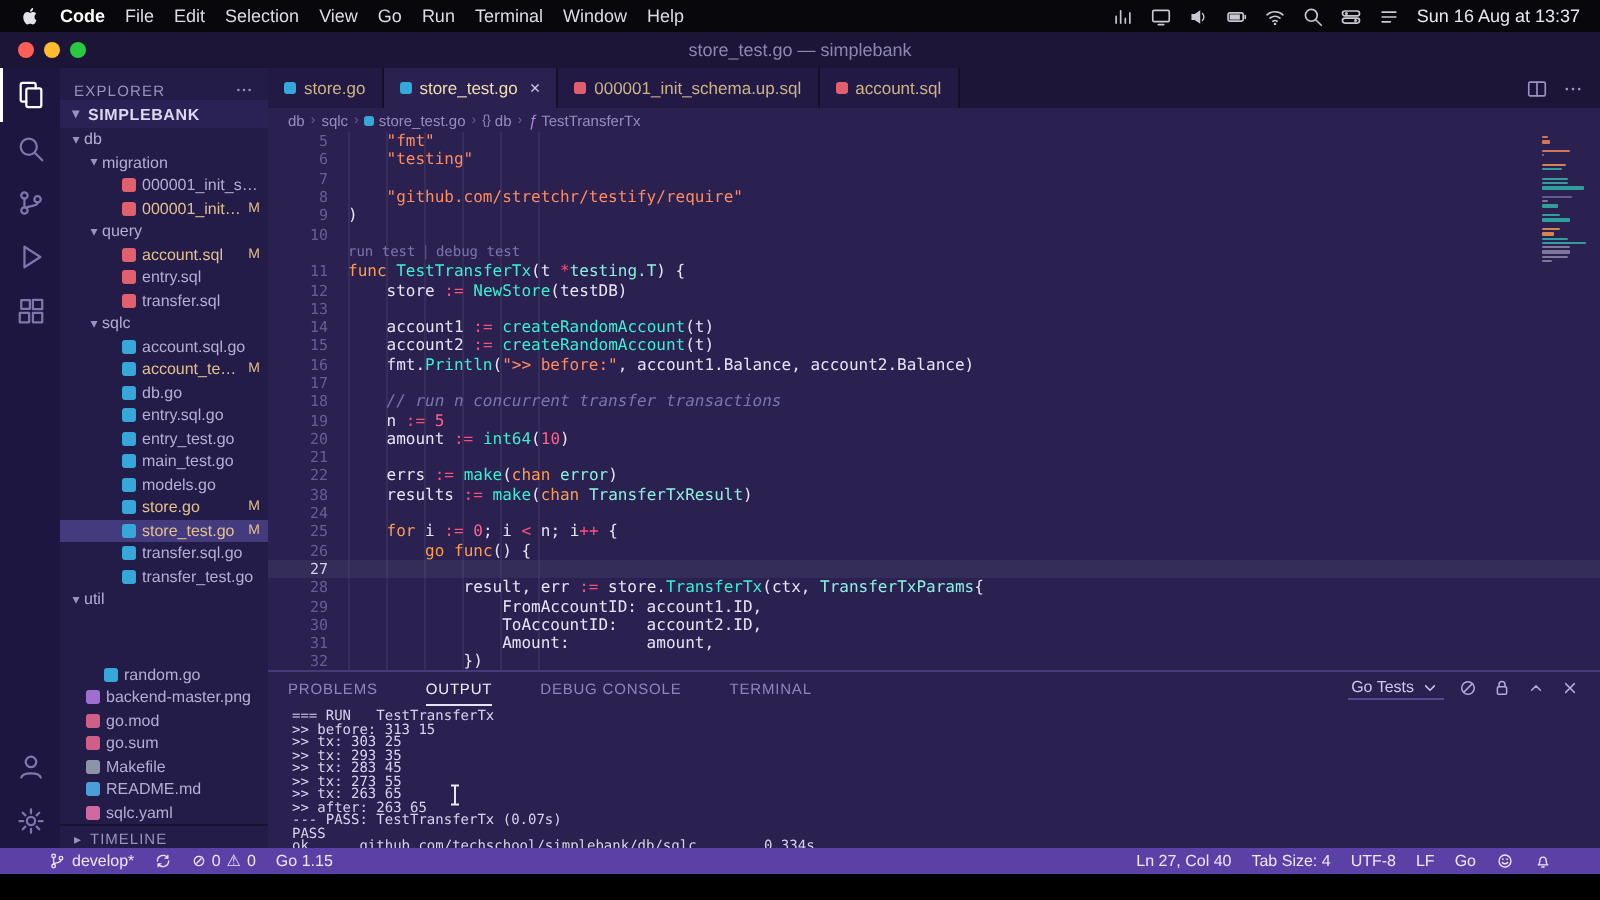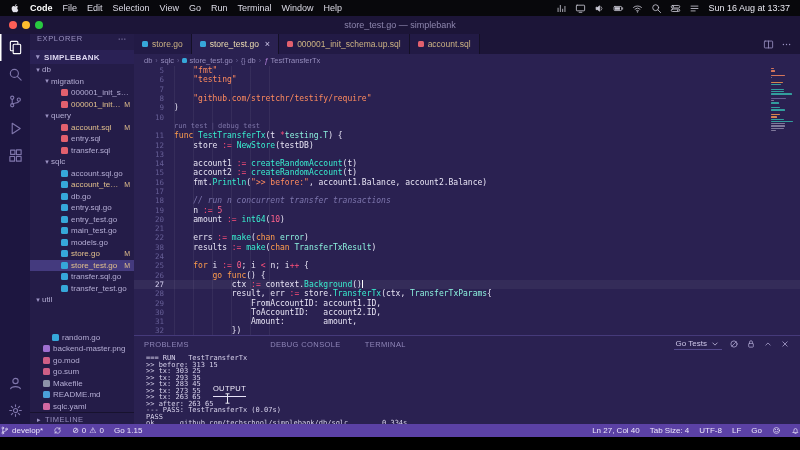--- a/index.html
+++ b/index.html
@@ -29,21 +29,21 @@
   .activitybar{position:absolute;top:34px;bottom:26px;left:0;width:30px;background:#1d1640;
     display:flex;flex-direction:column;align-items:stretch;}
   .act-ic{height:27px;display:flex;align-items:center;justify-content:center;color:#7f76ab;}
   .act-ic svg{width:15px;height:15px;}
   .act-ic.active{color:#fff;box-shadow:inset 1.5px 0 0 #fff;}
   .act-spacer{flex:1}
 
   
   .sidebar{position:absolute;top:34px;bottom:26px;left:30px;width:104px;background:#241c48;
     display:flex;flex-direction:column;color:#b6afd6;}
-  .sb-head{height:16px;flex:none;display:flex;align-items:flex-start;padding:0 7px;
+  .sb-head{height:16px;flex:none;display:flex;align-items:flex-end;padding:0 7px;
     font-size:7.5px;letter-spacing:.6px;color:#9a92c0;}
   .sb-head .grow{flex:1}
   .sb-head .more{width:10px;height:10px;color:#9a92c0;display:flex}
   .sb-head svg{width:10px;height:10px}
   .proj{height:14px;flex:none;display:flex;align-items:center;gap:2px;padding:0 4px;
     font-size:8px;font-weight:bold;color:#ddd7f0;letter-spacing:.3px;background:#2a2155;}
   .chev{font-size:7px;color:#9a92c2;width:8px;text-align:center;flex:none}
   .tree{flex:none;}
   .tree-row{height:11.5px;display:flex;align-items:center;font-size:8px;color:#b4add4;
     white-space:nowrap;overflow:hidden;padding-right:4px;}
@@ -100,34 +100,34 @@
     animation:blink 1s steps(1) infinite;}
   @keyframes blink{50%{opacity:0}}
   .minimap{position:absolute;right:3px;top:2px;width:26px;}
   .mm-line{height:1.3px;margin-bottom:1px;border-radius:.5px;}
 
   
   .panel{height:88px;flex:none;border-top:1px solid #453a7a;display:flex;flex-direction:column;}
   .panel-head{height:16px;flex:none;display:flex;align-items:center;gap:10px;padding:0 10px;}
   .panel-tab{font-size:7.5px;letter-spacing:.4px;color:#8f86b8;height:100%;
     display:flex;align-items:center;border-bottom:1px solid transparent;}
-  .panel-tab.active{color:#f2eefc;border-bottom-color:#e7e2f7;margin-top:44px;}
+  .panel-tab.active{color:#f2eefc;border-bottom-color:#e7e2f7;}
   .panel-right{margin-left:auto;display:flex;align-items:center;gap:7px;color:#b3abd6;}
   .channel{display:flex;align-items:center;gap:3px;font-size:8px;color:#cfc8ea;
     border-bottom:1px solid #554a8e;padding:0 2px;}
   .channel .ic,.panel-right .ic{width:10px;height:10px;display:flex;}
   .panel-right svg,.channel svg{width:10px;height:10px;}
   .panel-body{flex:1;padding:3px 0 0 12px;font-family:"DejaVu Sans Mono",monospace;
     font-size:7px;color:#d8d3ec;overflow:hidden;}
   .out-line{height:6.5px;line-height:6.5px;white-space:pre;}
 
   
   .statusbar{position:absolute;left:0;right:0;top:424px;height:13px;
     background:var(--statusbar,#5b41a5);color:#ece7fb;display:flex;align-items:center;
-    padding:0 0;gap:10px;font-size:8px;white-space:nowrap;}
+    padding:0 24px;gap:10px;font-size:8px;white-space:nowrap;}
   .sb-item{display:flex;align-items:center;gap:3px;}
   .sb-item .ic{width:9px;height:9px;display:flex;}
   .sb-item svg{width:9px;height:9px;}
   .sb-glyph{font-size:8px;}
   .sb-grow{flex:1}
 
   .mouse-ibeam{position:absolute;left:224px;top:390px;width:7px;height:11px;z-index:60;}
 
   .blackbar{position:absolute;left:0;right:0;top:437px;bottom:0;background:#000;}
 </style>
@@ -496,21 +496,21 @@
         <div class="code-line"><span class="ln">17</span><span class="ctext"></span></div>
         <div class="code-line"><span class="ln">18</span><span class="ctext"><span class="tok-p">    </span><span class="tok-c">// run n concurrent transfer transactions</span></span></div>
         <div class="code-line"><span class="ln">19</span><span class="ctext"><span class="tok-p">    n </span><span class="tok-o">:=</span><span class="tok-p"> </span><span class="tok-n">5</span></span></div>
         <div class="code-line"><span class="ln">20</span><span class="ctext"><span class="tok-p">    amount </span><span class="tok-o">:=</span><span class="tok-p"> </span><span class="tok-f">int64</span><span class="tok-p">(</span><span class="tok-n">10</span><span class="tok-p">)</span></span></div>
         <div class="code-line"><span class="ln">21</span><span class="ctext"></span></div>
         <div class="code-line"><span class="ln">22</span><span class="ctext"><span class="tok-p">    errs </span><span class="tok-o">:=</span><span class="tok-p"> </span><span class="tok-f">make</span><span class="tok-p">(</span><span class="tok-k">chan</span><span class="tok-p"> </span><span class="tok-t">error</span><span class="tok-p">)</span></span></div>
         <div class="code-line"><span class="ln">38</span><span class="ctext"><span class="tok-p">    results </span><span class="tok-o">:=</span><span class="tok-p"> </span><span class="tok-f">make</span><span class="tok-p">(</span><span class="tok-k">chan</span><span class="tok-p"> </span><span class="tok-t">TransferTxResult</span><span class="tok-p">)</span></span></div>
         <div class="code-line"><span class="ln">24</span><span class="ctext"></span></div>
         <div class="code-line"><span class="ln">25</span><span class="ctext"><span class="tok-p">    </span><span class="tok-k">for</span><span class="tok-p"> i </span><span class="tok-o">:=</span><span class="tok-p"> </span><span class="tok-n">0</span><span class="tok-p">; i </span><span class="tok-o">&lt;</span><span class="tok-p"> n; i</span><span class="tok-o">++</span><span class="tok-p"> {</span></span></div>
         <div class="code-line"><span class="ln">26</span><span class="ctext"><span class="tok-p">        </span><span class="tok-k">go</span><span class="tok-p"> </span><span class="tok-k">func</span><span class="tok-p">() {</span></span></div>
-        <div class="code-line cur"><span class="ln">27</span><span class="ctext"><span class="tok-p">            ctx </span><span class="tok-o">:=</span><span class="tok-p"> context.</span><span class="tok-f">Background</span><span class="tok-p">()</span><span class="caret"></span></span></div>
+        <div class="code-line cur"><span class="ln">27</span></div>
         <div class="code-line"><span class="ln">28</span><span class="ctext"><span class="tok-p">            result, err </span><span class="tok-o">:=</span><span class="tok-p"> store.</span><span class="tok-f">TransferTx</span><span class="tok-p">(ctx, </span><span class="tok-t">TransferTxParams</span><span class="tok-p">{</span></span></div>
         <div class="code-line"><span class="ln">29</span><span class="ctext"><span class="tok-p">                FromAccountID: account1.ID,</span></span></div>
         <div class="code-line"><span class="ln">30</span><span class="ctext"><span class="tok-p">                ToAccountID:   account2.ID,</span></span></div>
         <div class="code-line"><span class="ln">31</span><span class="ctext"><span class="tok-p">                Amount:        amount,</span></span></div>
         <div class="code-line"><span class="ln">32</span><span class="ctext"><span class="tok-p">            })</span></span></div>
         <div class="minimap" id="minimap">
           <div class="mm-line" style="width: 2.97px; background: rgba(255, 139, 94, 0.8);"></div>
           <div class="mm-line" style="width: 4.29px; background: rgba(255, 139, 94, 0.8);"></div>
           <div class="mm-line" style="width: 0px; background: transparent;"></div>
           <div class="mm-line" style="width: 13.53px; background: rgba(255, 139, 94, 0.8);"></div>

